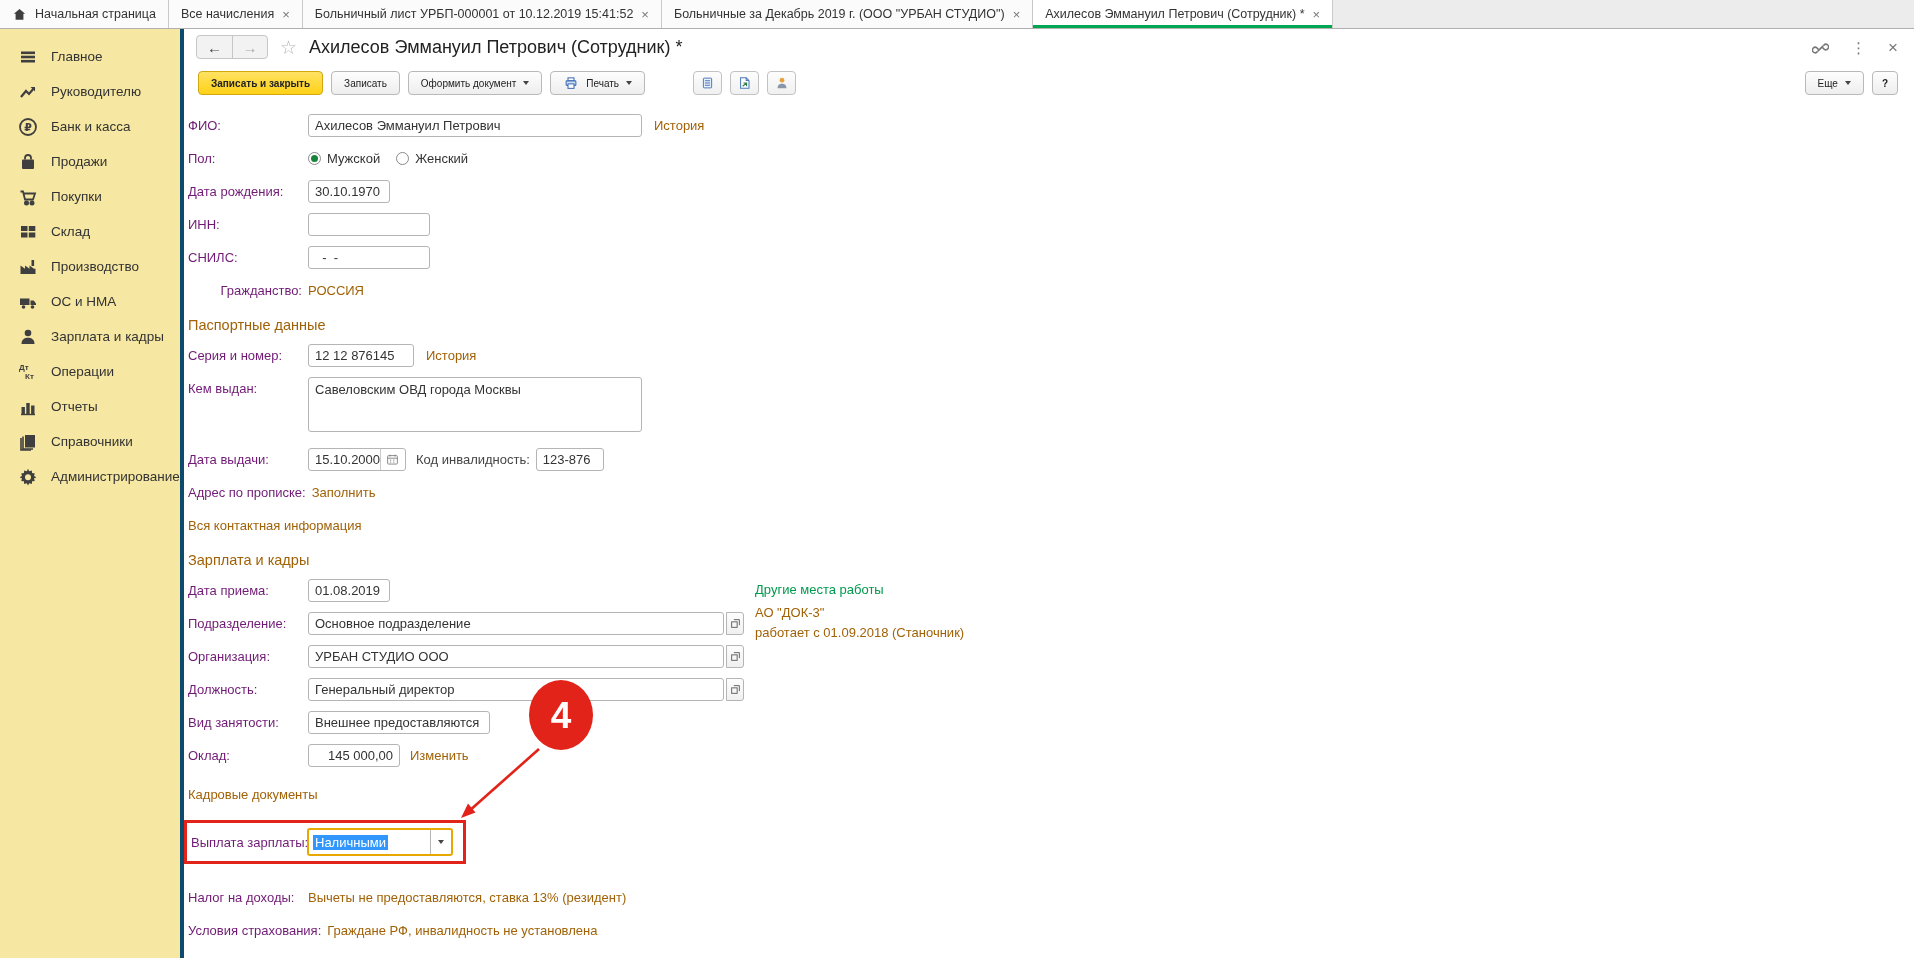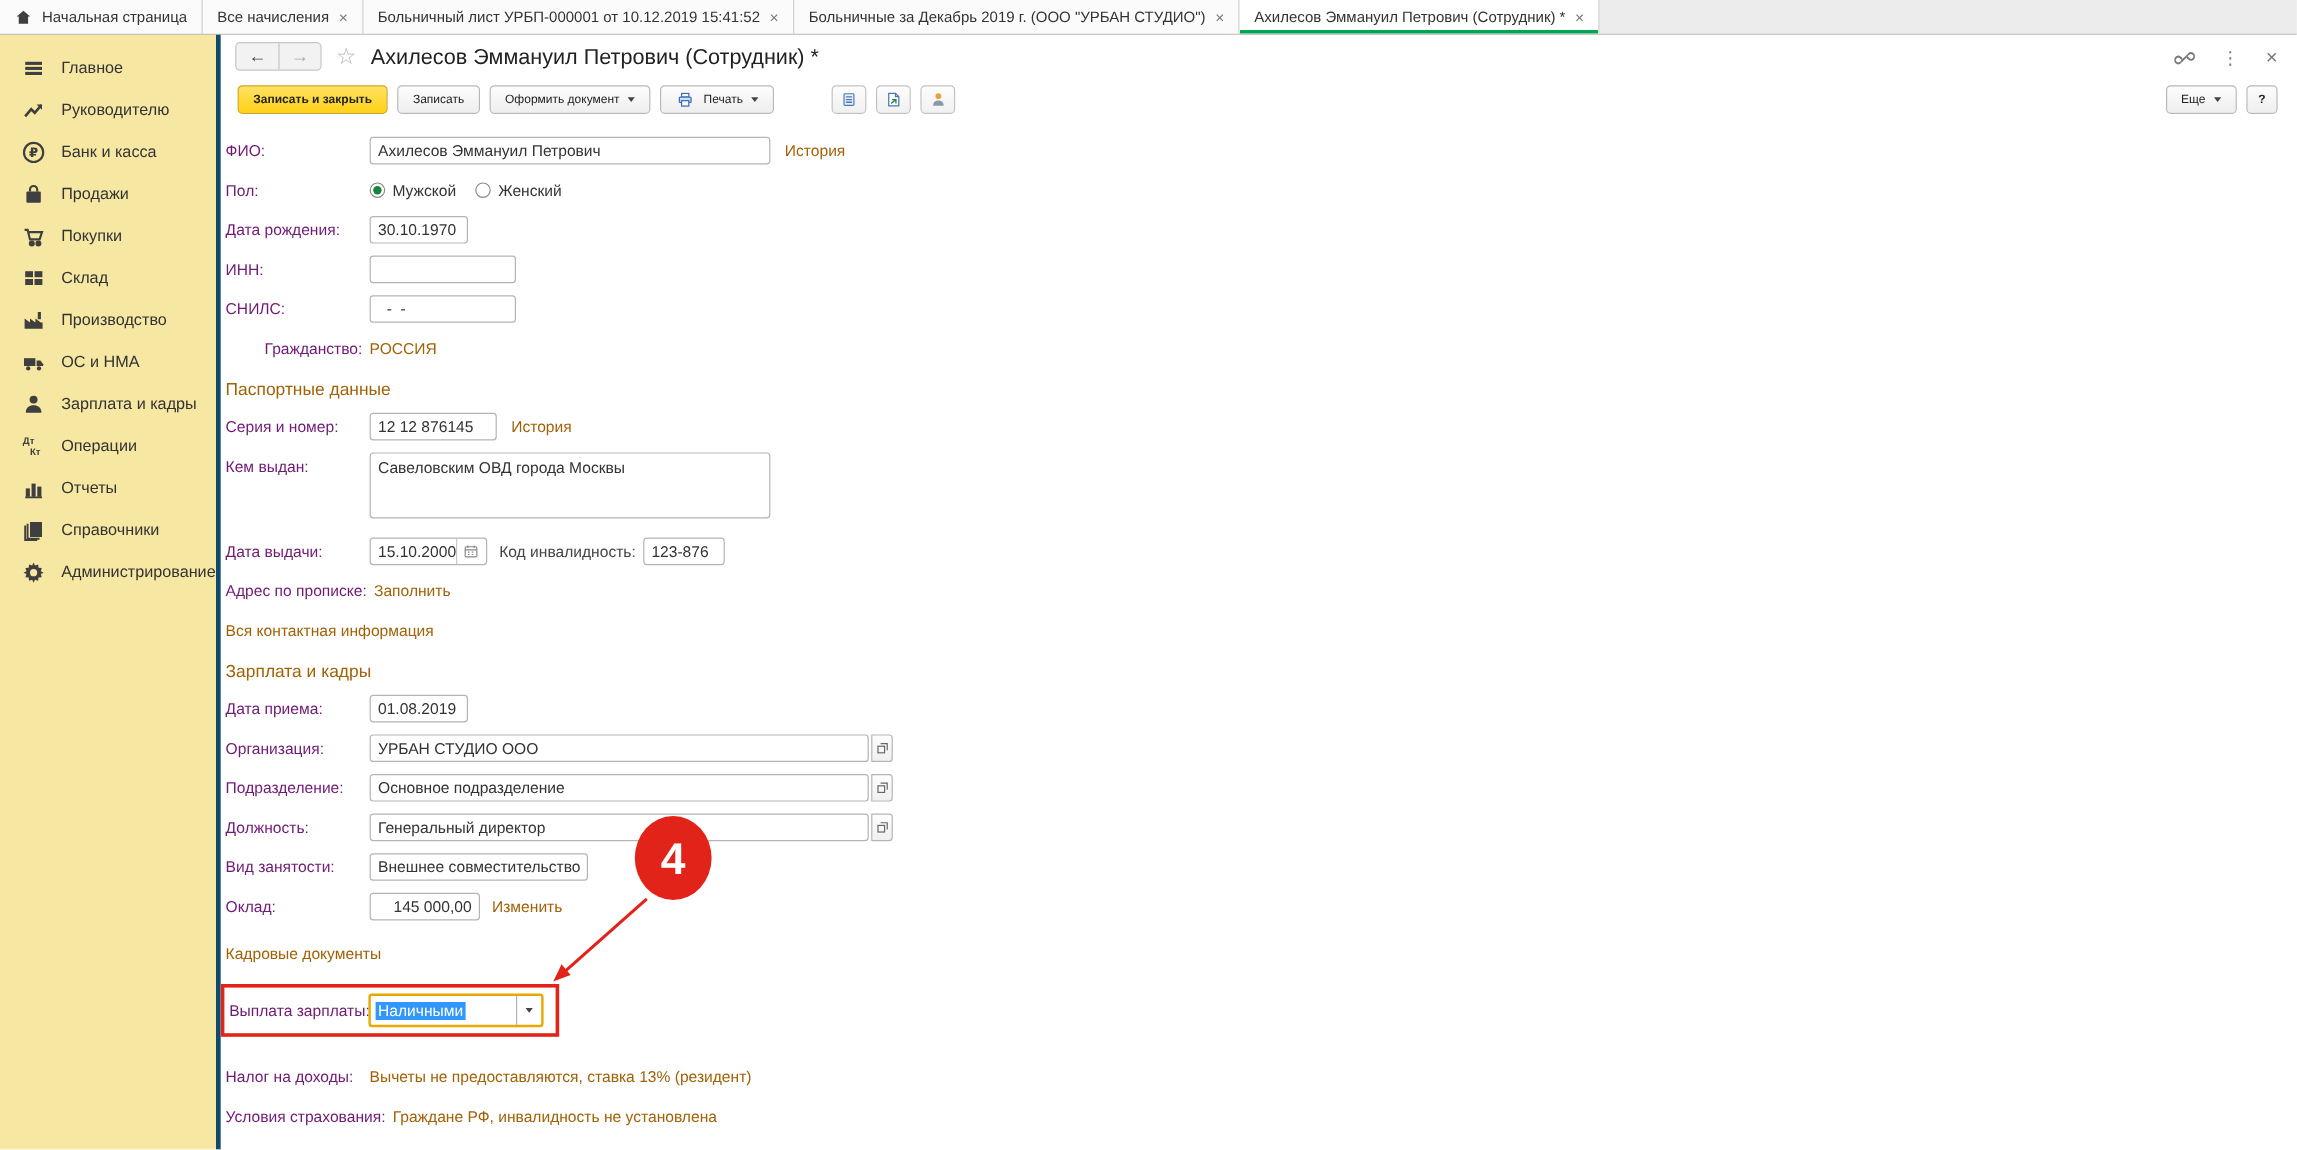--- a/index.html
+++ b/index.html
@@ -406,36 +406,36 @@
       <div class="section">Зарплата и кадры</div>
 
       <div class="frow">
         <span class="flabel">Дата приема:</span>
         <div class="finput w80">
             <span class="val">01.08.2019</span>
           </div>
       </div>
 
       <div class="frow">
-        <span class="flabel">Организация:</span>
+        <span class="flabel">Подразделение:</span>
         <div class="finput w402">
-            <span class="val">УРБАН СТУДИО ООО</span>
+            <span class="val">Основное подразделение</span>
           </div>
         <span class="openbtn">
           <svg width="11" height="11" viewBox="0 0 20 20" fill="none" stroke="#666" stroke-width="1.8">
             <rect x="3" y="7" width="10" height="10"></rect>
               <path d="M7,3 h10 v10"></path>
           </svg>
         </span>
       </div>
 
       <div class="frow">
-        <span class="flabel">Подразделение:</span>
+        <span class="flabel">Организация:</span>
         <div class="finput w402">
-            <span class="val">Основное подразделение</span>
+            <span class="val">УРБАН СТУДИО ООО</span>
           </div>
         <span class="openbtn">
           <svg width="11" height="11" viewBox="0 0 20 20" fill="none" stroke="#666" stroke-width="1.8">
             <rect x="3" y="7" width="10" height="10"></rect>
               <path d="M7,3 h10 v10"></path>
           </svg>
         </span>
       </div>
 
       <div class="frow">
@@ -447,21 +447,21 @@
           <svg width="11" height="11" viewBox="0 0 20 20" fill="none" stroke="#666" stroke-width="1.8">
             <rect x="3" y="7" width="10" height="10"></rect>
               <path d="M7,3 h10 v10"></path>
           </svg>
         </span>
       </div>
 
       <div class="frow">
         <span class="flabel">Вид занятости:</span>
         <div class="finput w168">
-            <span class="val">Внешнее совместительство</span>
+            <span class="val">Внешнее предоставляются</span>
           </div>
       </div>
 
       <div class="frow">
         <span class="flabel">Оклад:</span>
         <div class="finput right w78">
             <span class="val">145 000,00</span>
           </div>
         <span class="lnk mL10">Изменить</span>
       </div>
@@ -496,15 +496,20 @@
         <span class="flabel">Условия страхования:</span>
         <span class="lnk">Граждане РФ, инвалидность не установлена</span>
       </div>
 
       <div class="frow">
         <span class="flabel">Учет расходов:</span>
         <span class="lnk">&lt;Авто&gt;</span>
       </div>
     </div>
 
+    <div class="other-jobs">
+      <div class="oj-title">Другие места работы</div>
+      <span class="lnk">АО "ДОК-3"</span><br>
+      <span class="lnk">работает с 01.09.2018 (Станочник)</span>
+    </div>
 
   </div>
 </div>
 
 </body></html>

